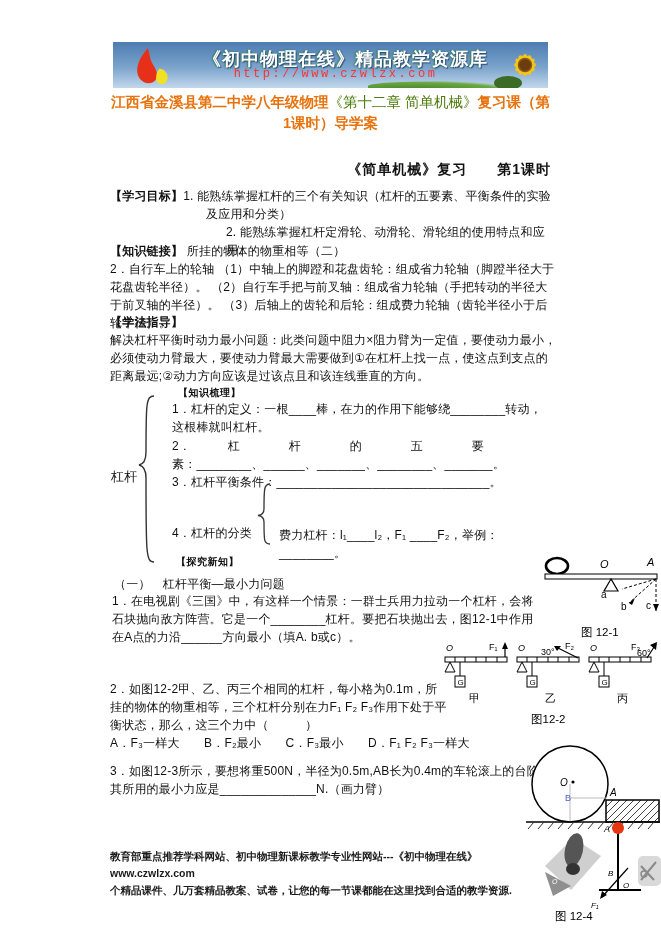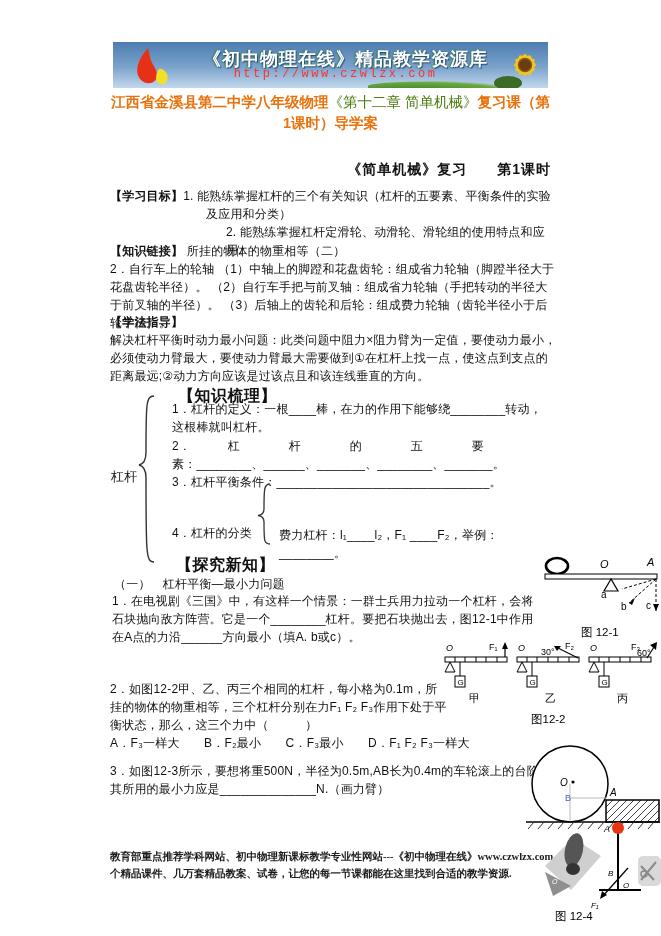--- a/index.html
+++ b/index.html
@@ -1,40 +1,40 @@
 <!DOCTYPE html>
 <html><head>
 <meta charset="utf-8">
 <style>
   html,body{margin:0;padding:0;background:#888;}
   .page{position:relative;width:661px;height:936px;background:#fff;overflow:hidden;
         font-family:"Liberation Sans","DejaVu Sans",sans-serif;color:#111;}
   .abs{position:absolute;}
   .t{font-size:12px;line-height:18px;letter-spacing:.2px;}
-  .b{font-weight:bold;font-family:Liberation Serif, serif;}
+  .b{font-weight:bold;}
   
   .banner{left:113px;top:42px;width:435px;height:46px;
           background:linear-gradient(#4d7cb0,#7ba3cc 55%,#c2d8ec);overflow:hidden;}
   .banner-title{position:absolute;left:70px;right:60px;top:5px;text-align:right;
           color:#fff;font-weight:bold;font-size:18px;letter-spacing:1px;
           text-shadow:1px 1px 1px #2a4a77, -1px 0 2px #274;white-space:nowrap;}
   .banner-url{position:absolute;left:70px;right:60px;top:25px;text-align:center;
           color:#ff3030;font-weight:normal;font-size:12px;letter-spacing:2.5px;
           font-family:"Liberation Mono","DejaVu Sans Mono",monospace;white-space:nowrap;}
   .grass{position:absolute;right:30px;bottom:-3px;width:150px;height:10px;
           background:radial-gradient(ellipse at 30% 100%,#3f7a2c,#6aa93f 60%,transparent 75%);
           border-radius:50% 50% 0 0;}
   
   .doc-title{left:110px;top:92px;width:441px;text-align:center;color:#e8720c;
           font-weight:bold;font-size:14.5px;line-height:21px;}
   .doc-title .em{font-weight:400;color:#4d7c0f;}
   .main-title{left:110px;top:161px;width:441px;text-align:right;
           font-weight:bold;font-size:14px;letter-spacing:1px;}
   .hang{padding-left:96px;text-indent:-96px;}
-  .sec-head{font-weight:bold;font-size:16px;letter-spacing:.5px;}
+  .sec-head{font-weight:bold;font-size:10px;letter-spacing:.5px;}
   svg text{font-family:"Liberation Sans","DejaVu Sans",sans-serif;}
   .fig{position:absolute;}
 </style>
 </head>
 <body>
 
 <div class="page">
 
   <div class="abs banner">
     <svg class="abs" style="left:8px;top:3px" width="52" height="42" viewBox="0 0 52 42">

